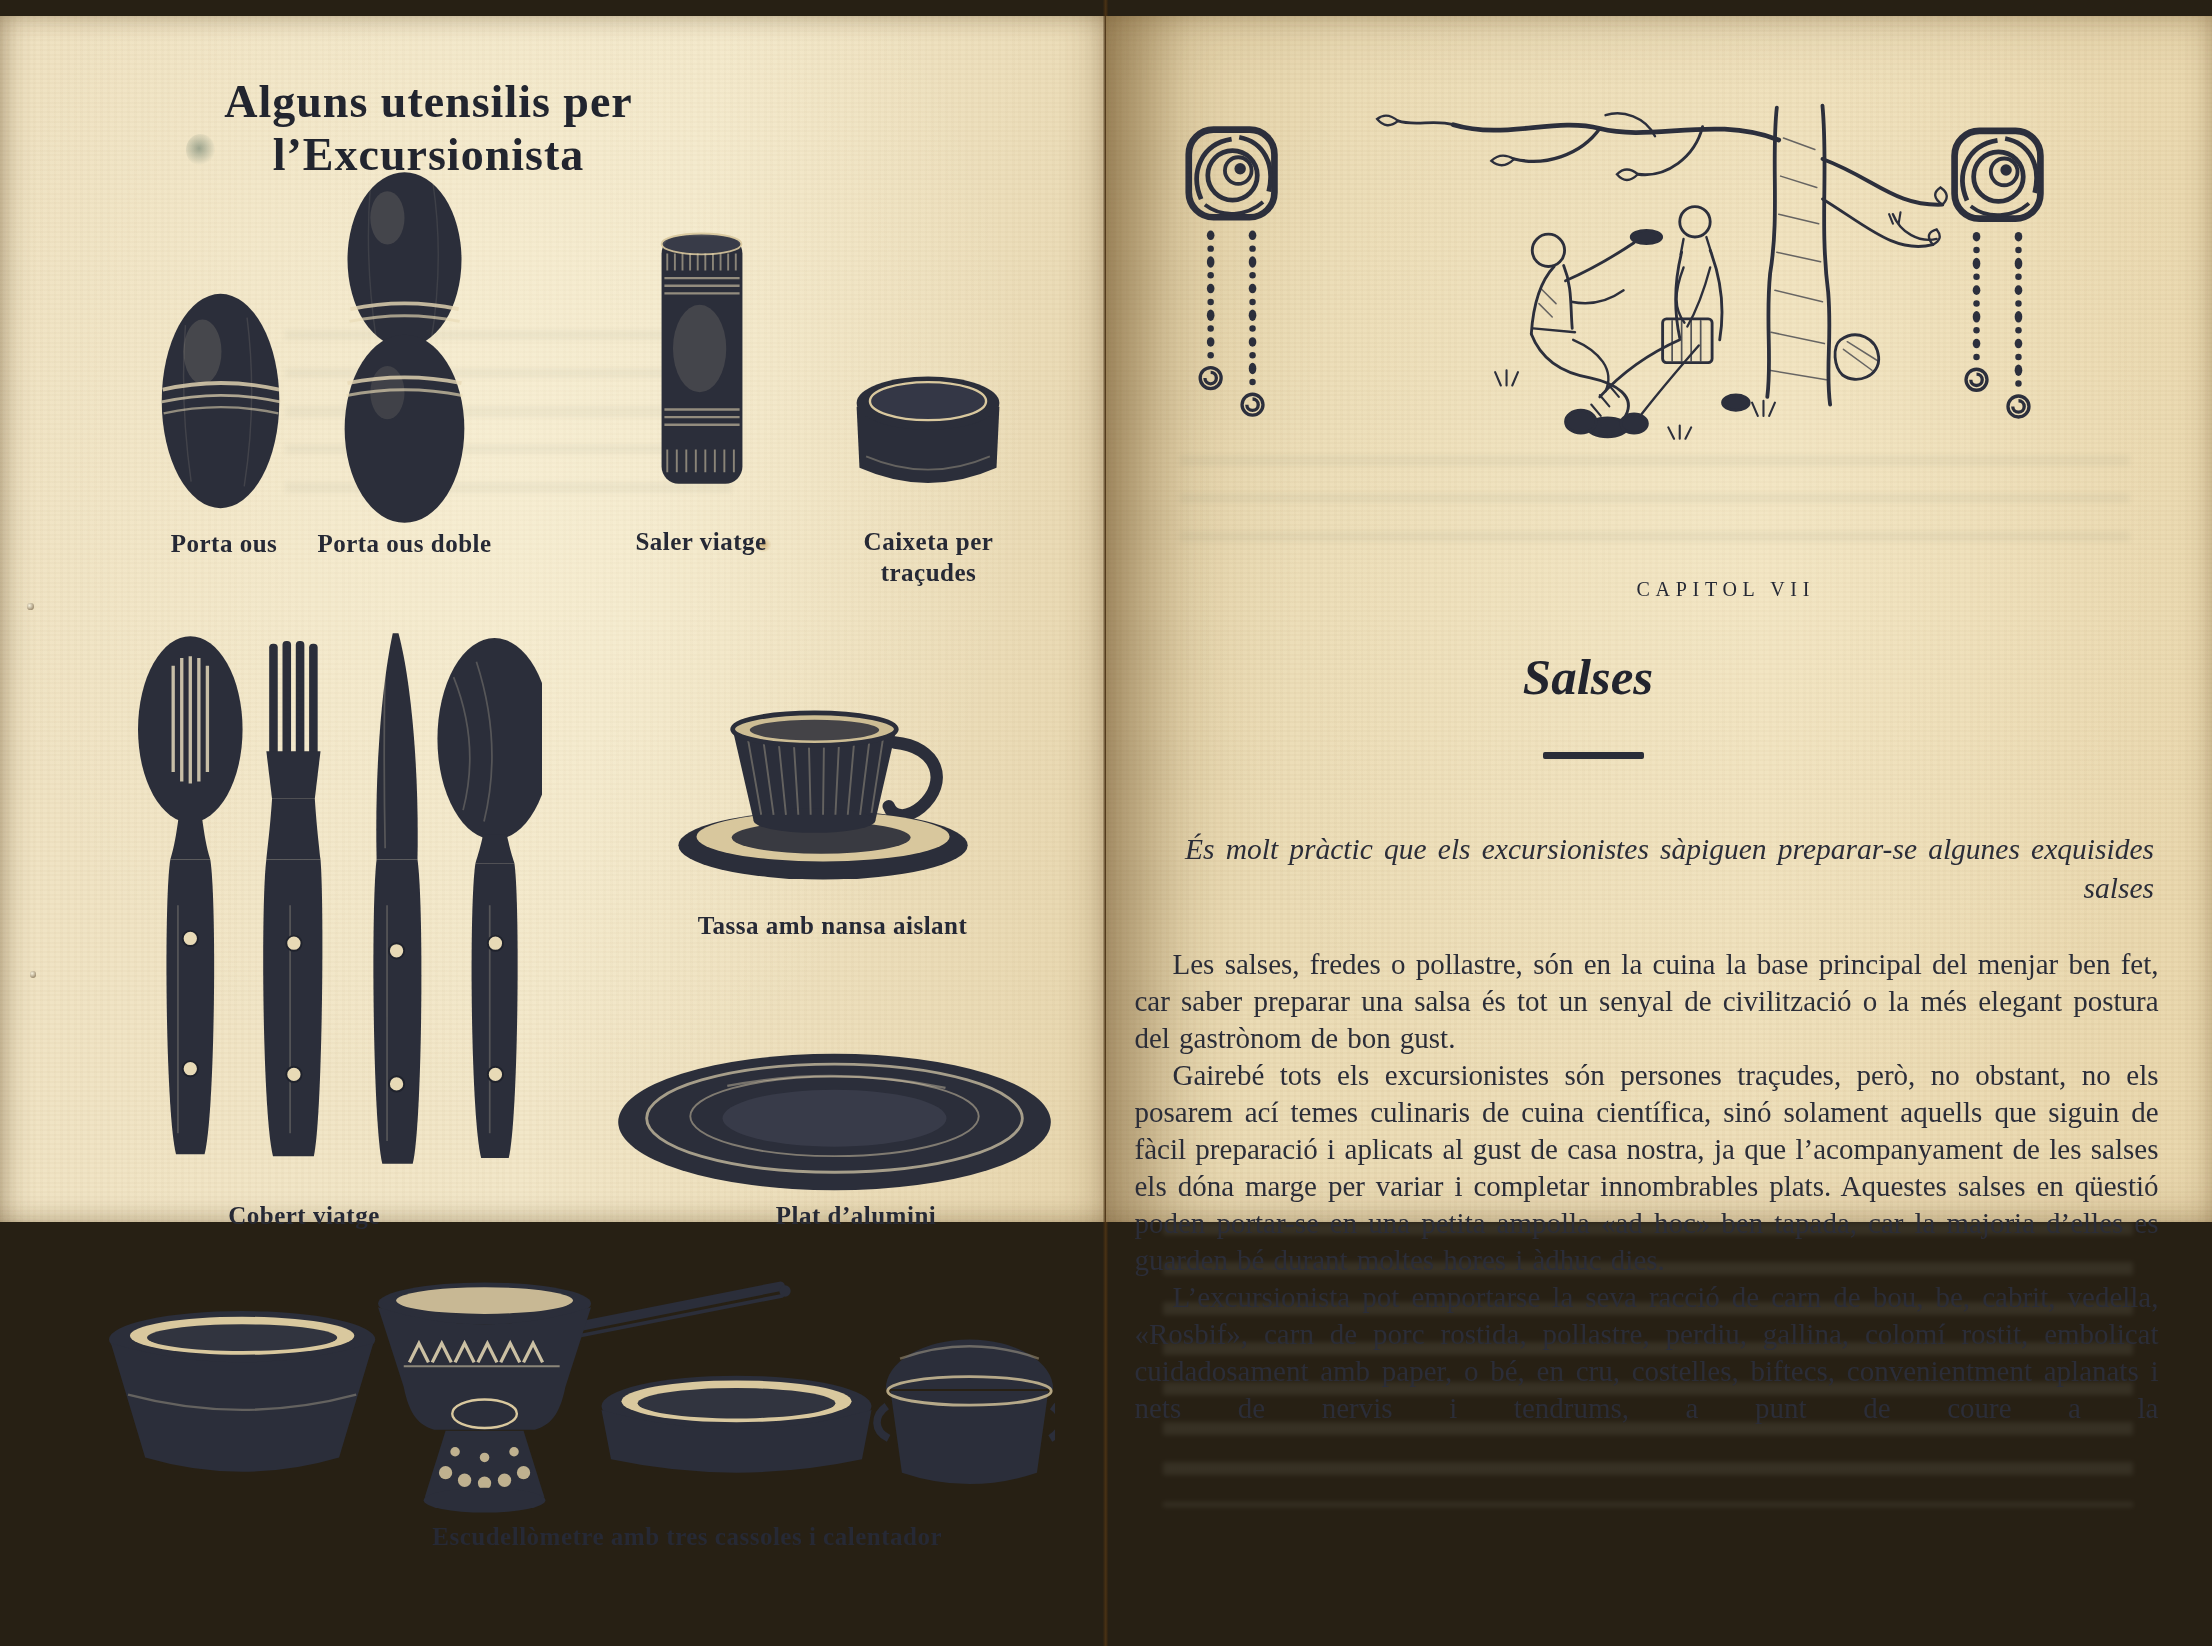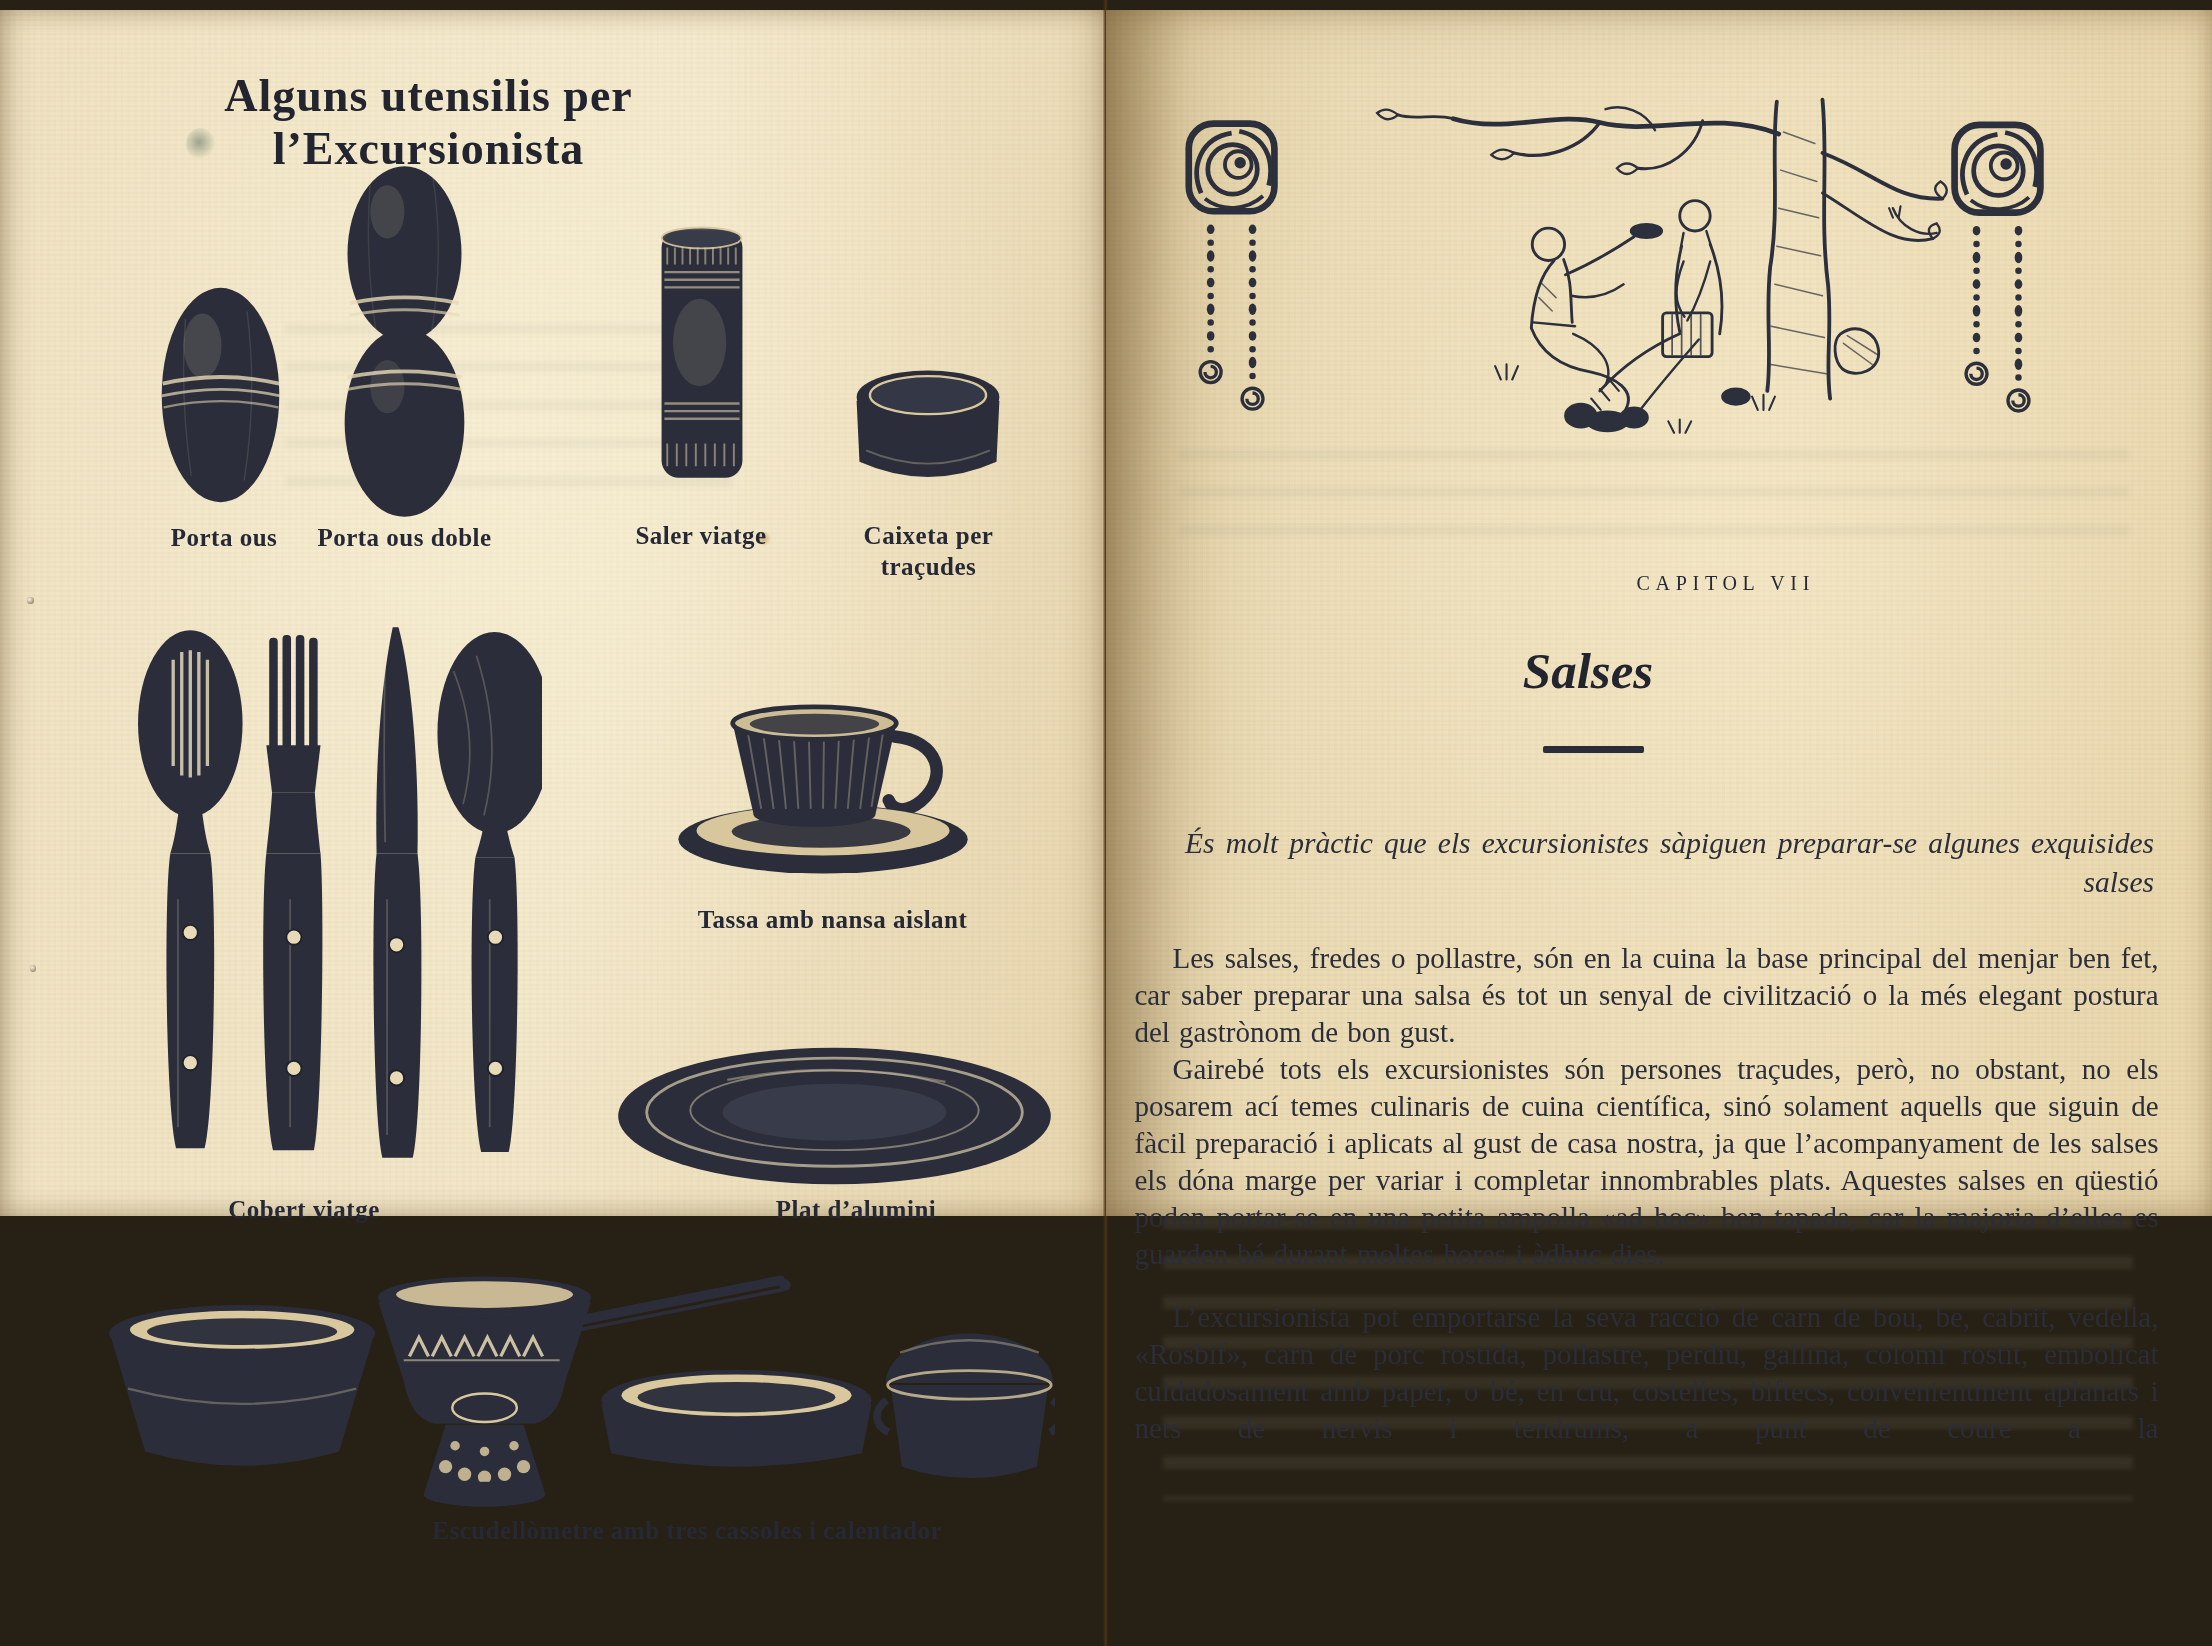--- a/index.html
+++ b/index.html
@@ -1,20 +1,20 @@
 <!DOCTYPE html>
 <html style="font-size:15px"><head>
 <meta charset="utf-8">
 <style>
   html,body{margin:0;padding:0;background:#272014;}
   .book{
     position:relative;width:2212px;height:1646px;overflow:hidden;
     font-family:"Liberation Serif","DejaVu Serif",serif;color:#2d2f3a;
   }
-  .page{position:absolute;top:10px;height:1206px;}
+  .page{position:absolute;top:16px;height:1206px;}
   .page-left{
     left:0;width:1106px;
     background:
       radial-gradient(ellipse at 45% 35%, rgba(255,250,228,0.40), rgba(255,250,228,0) 62%),
       repeating-linear-gradient(0deg, rgba(165,135,85,0.045) 0 1.9px, rgba(0,0,0,0) 1.9px 4.8px),
       repeating-linear-gradient(90deg, rgba(165,135,85,0.035) 0 2.9px, rgba(0,0,0,0) 2.9px 6.7px),
       linear-gradient(100deg,#efe2c2 0%,#f2e7c9 55%,#e7d6ae 100%);
     box-shadow:inset 17px 0 28.5px -13.3px rgba(80,55,20,.35), inset -25px 0 40px -23px rgba(94,66,30,.38), inset 0 13.3px 28.5px -17px rgba(80,55,20,.28), inset 0 -15px 32px -19px rgba(80,55,20,.30);
   }
   .page-right{
@@ -35,21 +35,21 @@
   .chapter-label{position:absolute;left:263px;top:554px;width:438px;margin:8px;text-align:right;
     font-size:20px;font-weight:normal;letter-spacing:5.7px;color:#262935;}
   .chapter-title{position:absolute;left:263px;top:632px;width:438px;margin:0;text-align:center;
     font-size:51px;font-style:italic;font-weight:bold;color:#22242e;}
   .title-rule{position:absolute;left:437px;top:736px;width:101px;height:6.7px;background:#2a2d38;border-radius:1.9px;}
   .lead{position:absolute;left:40px;top:814px;width:1008px;margin:0;text-align:right;
     font-size:29.5px;font-style:italic;line-height:39px;color:#2b2d38;word-spacing:3.8px;}
   .bodytext{position:absolute;left:28.5px;top:930px;width:1024px;}
   .bodytext p{margin:0;font-size:29px;line-height:37px;text-align:justify;text-indent:38px;
     color:#2b2d38;word-spacing:1.9px;}
-  .bodytext p.cutoff{text-align-last:justify;margin-top:26px;}
+  .bodytext p.cutoff{text-align-last:justify;}
   .ghost{position:absolute;pointer-events:none;filter:blur(2.9px);
     background:repeating-linear-gradient(180deg, rgba(108,118,98,0.12) 0 10.5px, rgba(0,0,0,0) 10.5px 38px);}
   .ghost.light{background:repeating-linear-gradient(180deg, rgba(235,240,220,0.16) 0 13.3px, rgba(0,0,0,0) 13.3px 40px);}
   .stain{position:absolute;pointer-events:none;border-radius:50%;}
   .stain.green{left:186px;top:118px;width:28.5px;height:32px;
     background:radial-gradient(circle at 45% 45%, rgba(88,112,96,.55), rgba(88,112,96,0) 70%);}
   .stain.amber{left:755px;top:521px;width:17px;height:15px;
     background:radial-gradient(circle, rgba(170,120,40,.5), rgba(170,120,40,0) 70%);}
   .pinhole{position:absolute;width:6.7px;height:6.7px;border-radius:50%;
     background:radial-gradient(circle at 35% 35%, rgba(250,245,225,.9), rgba(70,50,25,.45) 70%);}

